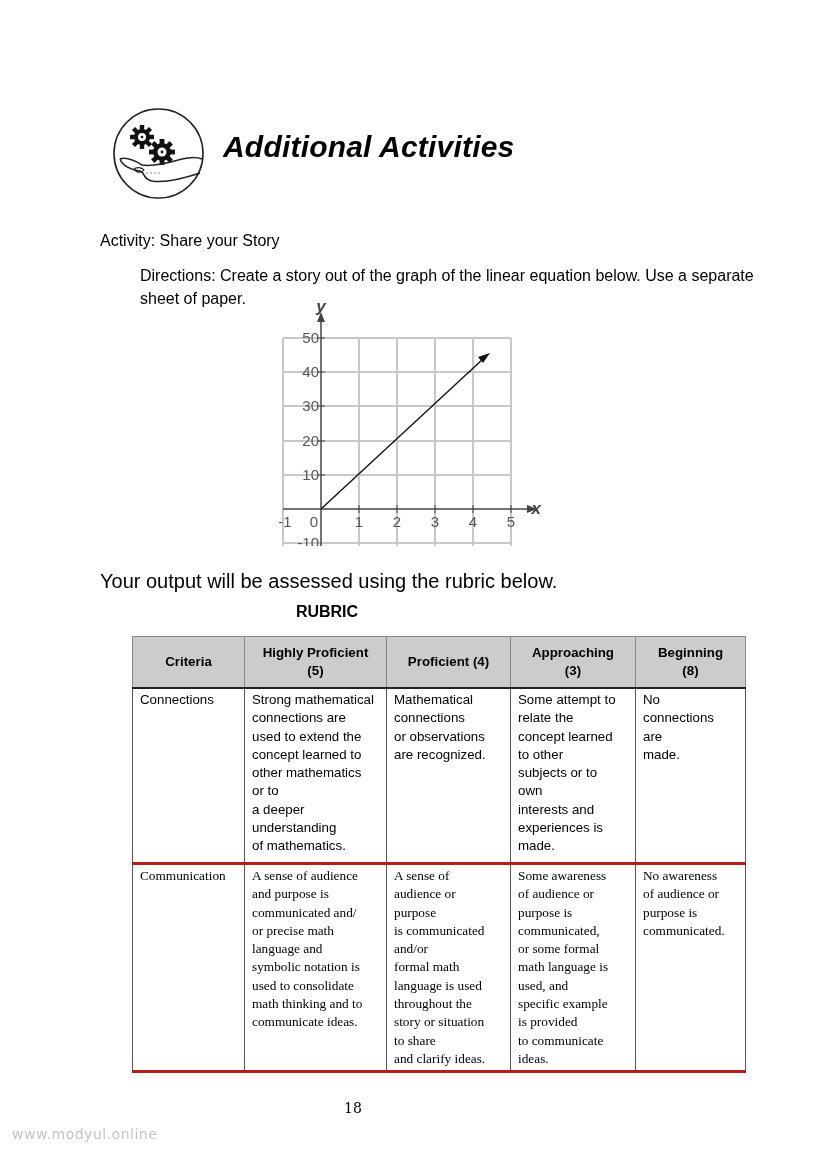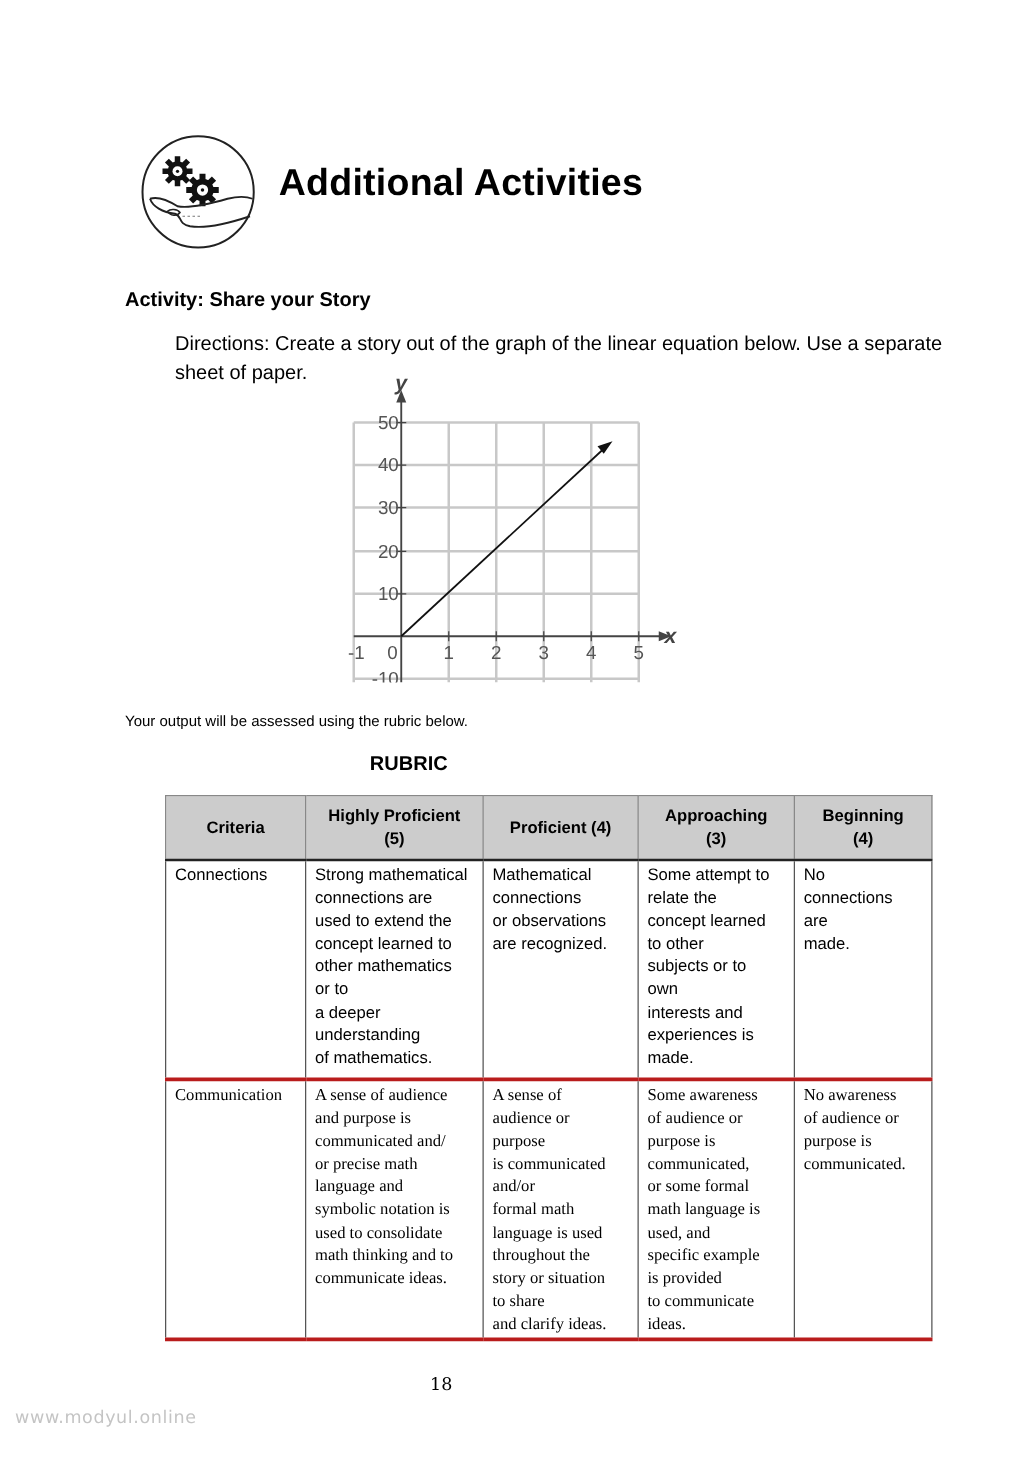--- a/index.html
+++ b/index.html
@@ -5,35 +5,35 @@
   html, body { margin: 0; padding: 0; background: #ffffff; }
   body {
     width: 826px; height: 1169px; position: relative; overflow: hidden;
     font-family: "Liberation Sans", sans-serif; color: #000;
   }
   .header-icon {
     position: absolute; left: 112px; top: 107px; width: 93px; height: 93px;
   }
   .page-title {
     position: absolute; left: 223px; top: 130px;
-    font-size: 30px; font-weight: bold; letter-spacing: 0.2px;
+    font-size: 30px; font-weight: bold; font-style: italic; letter-spacing: 0.2px;
   }
   .activity-title {
     position: absolute; left: 100px; top: 232px;
-    font-size: 16px; font-weight: bold;
+    font-size: 16px; font-weight: normal;
   }
   .directions {
     position: absolute; left: 100px; top: 264px; width: 640px;
     font-size: 16px; line-height: 23px; margin-left: 40px;
   }
   .graph {
     position: absolute; left: 275px; top: 298px; width: 270px; height: 248px;
   }
   .assessment-note {
-    position: absolute; left: 100px; top: 570px; font-size: 12px; text-align: center;
+    position: absolute; left: 100px; top: 570px; font-size: 20px; text-align: center;
   }
   .rubric-title {
     position: absolute; left: 0; width: 654px; top: 603px; text-align: center;
     font-size: 16px; font-weight: bold;
   }
   table.rubric {
     position: absolute; left: 107px; top: 636px; width: 613px;
     border-collapse: collapse; font-size: 13.3px; table-layout: fixed; margin-left: 25px;
   }
   table.rubric th {
@@ -185,21 +185,21 @@
   </colgroup>
   <thead>
     <tr>
       <th style="white-space:pre-line">Criteria</th>
       <th style="white-space:pre-line">Highly Proficient
 (5)</th>
       <th style="white-space:pre-line">Proficient (4)</th>
       <th style="white-space:pre-line">Approaching
 (3)</th>
       <th style="white-space:pre-line">Beginning
-(4)</th>
+(8)</th>
     </tr>
   </thead>
   <tbody>
     <tr class="row-connections">
       <td>Connections</td>
       <td>Strong mathematical
 connections are
 used to extend the
 concept learned to
 other mathematics

